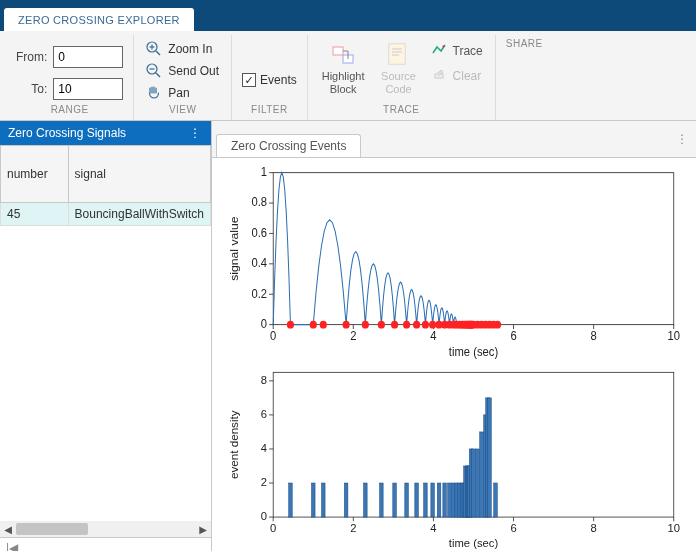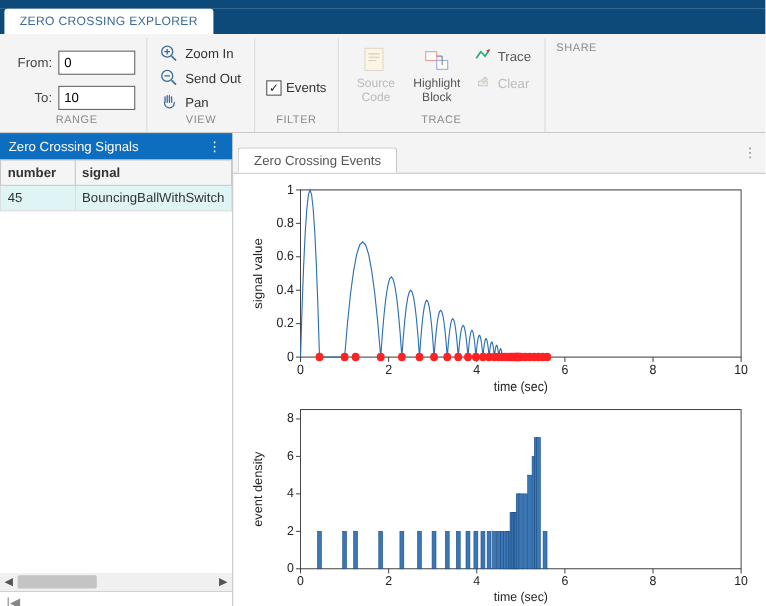--- a/index.html
+++ b/index.html
@@ -29,21 +29,21 @@
   .small-btn { display: flex; align-items: center; gap: 6px; padding: 2px 2px; cursor: pointer; }
   .small-btn span { color: #555; }
   .small-btn.disabled span { color: #bbb; }
 
   .workspace { display: flex; height: calc(551px - 8px - 27px - 80px); }
   .left-pane { width: 212px; border-right: 1px solid #c8c8c8; display: flex; flex-direction: column; }
   .panel-header { background: #0d6dbf; color: #fff; padding: 5px 8px; font-size: 12px; display: flex; justify-content: space-between; align-items: center; }
   .dots { letter-spacing: 2px; cursor: pointer; }
   .table-wrap { flex: 1; overflow: hidden; position: relative; }
   table { width: 100%; border-collapse: collapse; font-size: 12px; }
-  th { background: #f5f5f5; border: 1px solid #c8c8c8; padding: 4px 6px; text-align: left; font-weight: bold; color: #333; }
+  th { background: #f5f5f5; border: 1px solid #c8c8c8; padding: 21px 6px; text-align: left; font-weight: normal; color: #333; }
   td { border: 1px solid #ddd; padding: 4px 6px; background: #dff4f4; }
   .scroll-x { position: absolute; bottom: 0; left: 0; right: 0; height: 16px; background: #f0f0f0; display: flex; align-items: center; }
   .scroll-arrow { width: 16px; height: 16px; display: flex; align-items: center; justify-content: center; color: #555; cursor: pointer; font-size: 10px; }
   .scroll-track { flex: 1; height: 16px; background: #f0f0f0; position: relative; }
   .scroll-thumb { position: absolute; left: 0; top: 2px; width: 40%; height: 12px; background: #c4c4c4; border-radius: 2px; cursor: pointer; }
   .stepper-bar { height: 20px; border-top: 1px solid #c8c8c8; display: flex; align-items: center; padding: 0 4px; }
   .stepper-bar .arr { color: #888; cursor: pointer; font-size: 12px; padding: 0 2px; }
 
   .right-pane { flex: 1; display: flex; flex-direction: column; }
   .right-tabrow { display: flex; border-bottom: 1px solid #c8c8c8; position: relative; background: #f4f4f4; }
@@ -115,44 +115,44 @@
   <div class="ribbon-group">
     <div class="ribbon-group-body filter-body">
       <span class="checkbox">✓</span>
       <span>Events</span>
     </div>
     <div class="ribbon-group-label">FILTER</div>
   </div>
 
   <div class="ribbon-group">
     <div class="ribbon-group-body trace-body">
+      <div class="big-btn">
+        <span class="ico">
+            <svg width="28" height="28" viewBox="0 0 28 28">
+              <rect x="4" y="6" width="10" height="8" fill="#fff" stroke="#e99"></rect>
+              <rect x="14" y="14" width="10" height="8" fill="#fff" stroke="#9ae"></rect>
+              <line x1="14" y1="10" x2="19" y2="10" stroke="#888"></line>
+              <line x1="19" y1="10" x2="19" y2="18" stroke="#888"></line>
+            </svg>
+          </span>
+        <span>Highlight</span>
+        <span>Block</span>
+      </div>
       <div class="big-btn disabled">
         <span class="ico">
             <svg width="28" height="28" viewBox="0 0 28 28">
               <rect x="4" y="3" width="16" height="20" fill="#fff" stroke="#ccc"></rect>
               <rect x="4" y="3" width="16" height="20" fill="#fdf0d5" opacity="0.7"></rect>
               <line x1="7" y1="8" x2="17" y2="8" stroke="#ccc"></line>
               <line x1="7" y1="11" x2="17" y2="11" stroke="#ccc"></line>
               <line x1="7" y1="14" x2="14" y2="14" stroke="#ccc"></line>
             </svg>
           </span>
         <span>Source</span>
         <span>Code</span>
-      </div>
-      <div class="big-btn">
-        <span class="ico">
-            <svg width="28" height="28" viewBox="0 0 28 28">
-              <rect x="4" y="6" width="10" height="8" fill="#fff" stroke="#e99"></rect>
-              <rect x="14" y="14" width="10" height="8" fill="#fff" stroke="#9ae"></rect>
-              <line x1="14" y1="10" x2="19" y2="10" stroke="#888"></line>
-              <line x1="19" y1="10" x2="19" y2="18" stroke="#888"></line>
-            </svg>
-          </span>
-        <span>Highlight</span>
-        <span>Block</span>
       </div>
       <div class="small-stack">
         <div class="small-btn">
           <span class="ico"><svg width="16" height="16" viewBox="0 0 16 16">
                 <path d="M2 12 L6 6 L10 10 L14 4" fill="none" stroke="#2a7" stroke-width="1.5"></path>
                 <polygon points="14,4 11,5 13,7" fill="#b44"></polygon>
               </svg></span>
           <span>Trace</span>
         </div>
         <div class="small-btn disabled">

